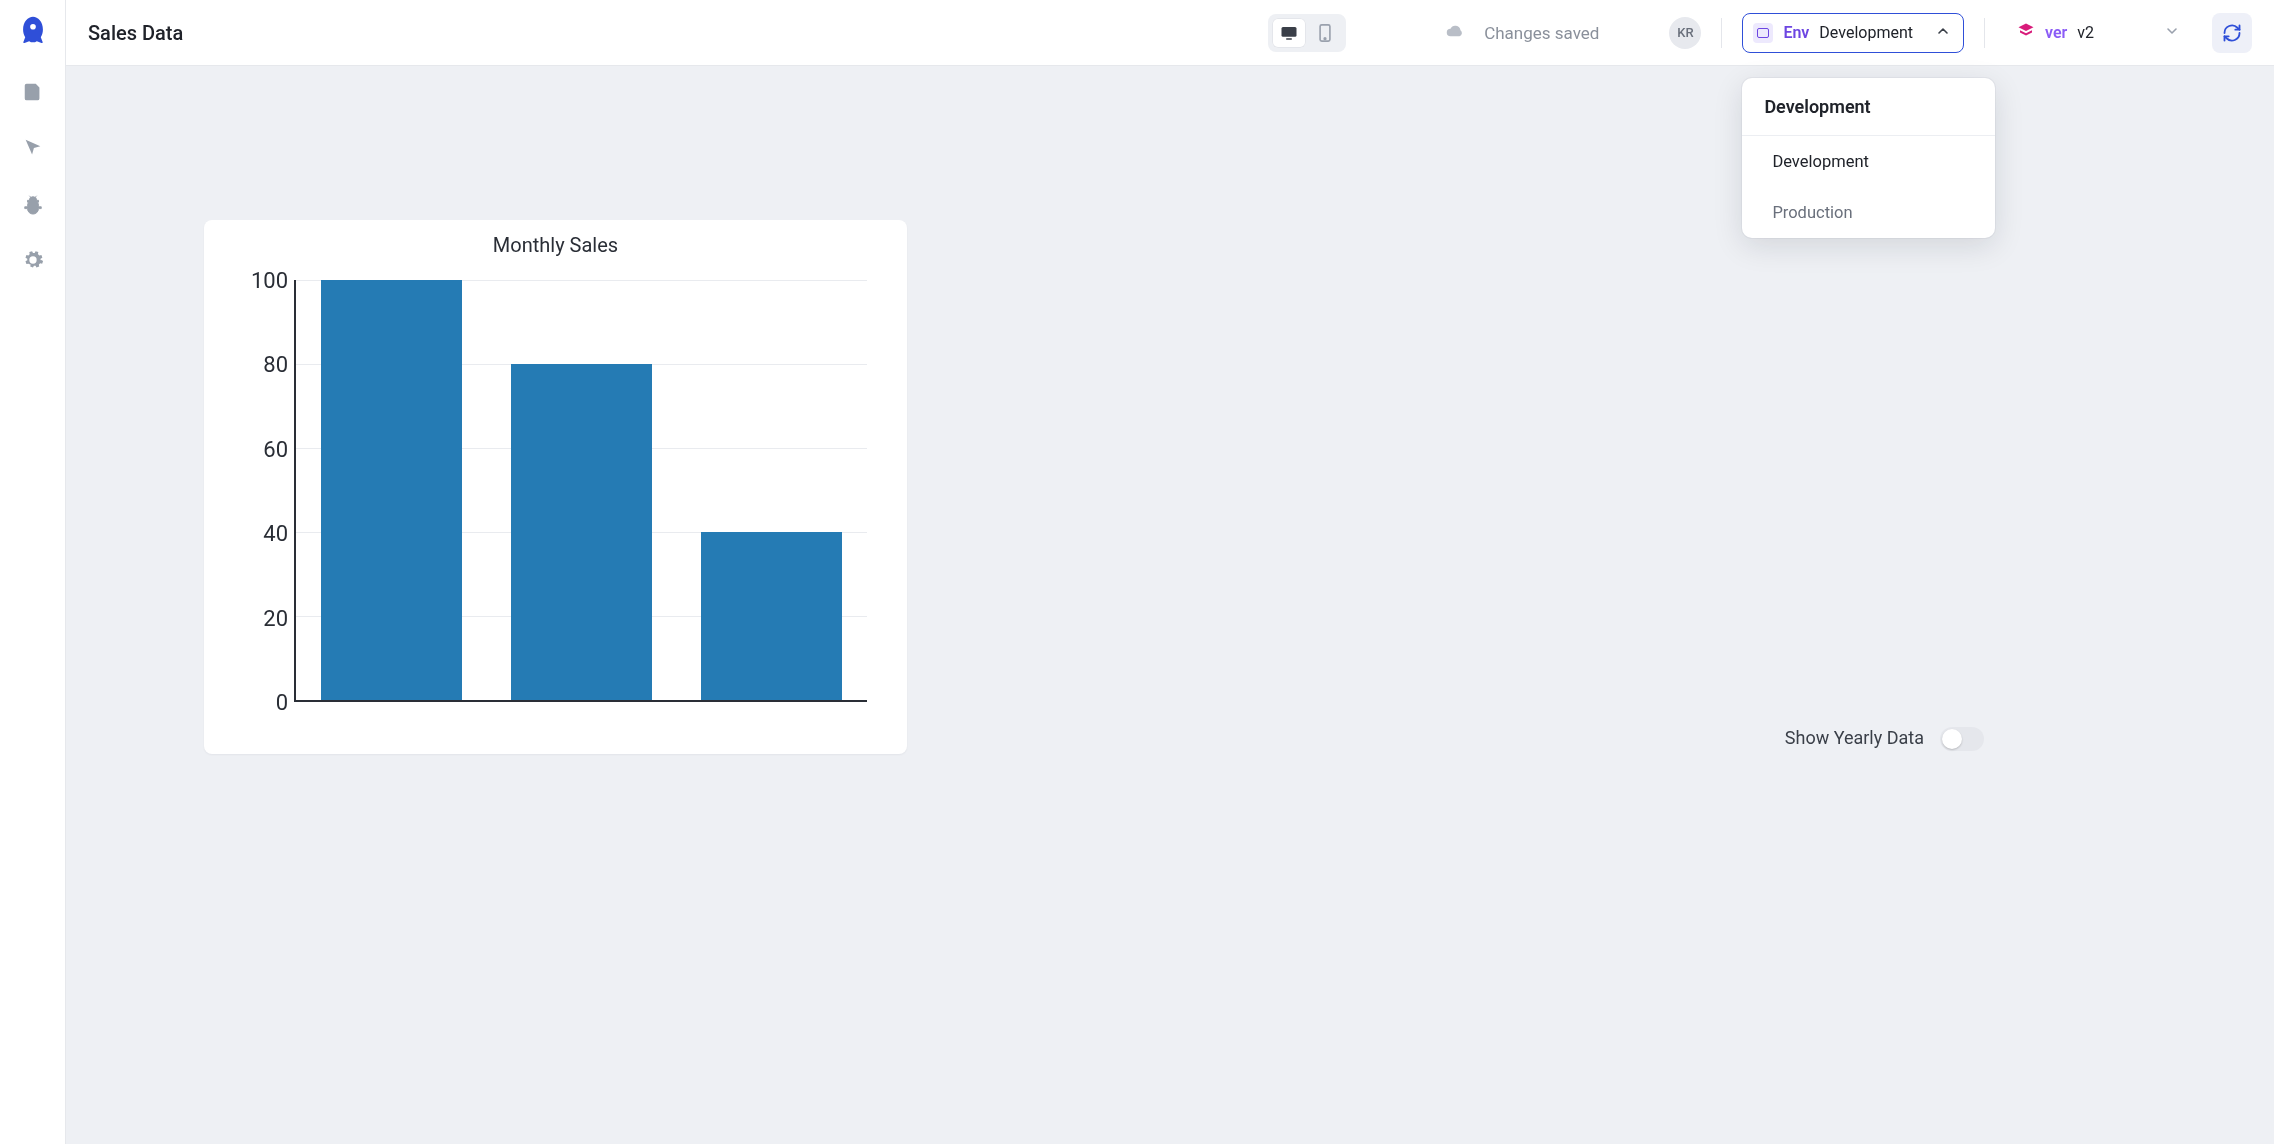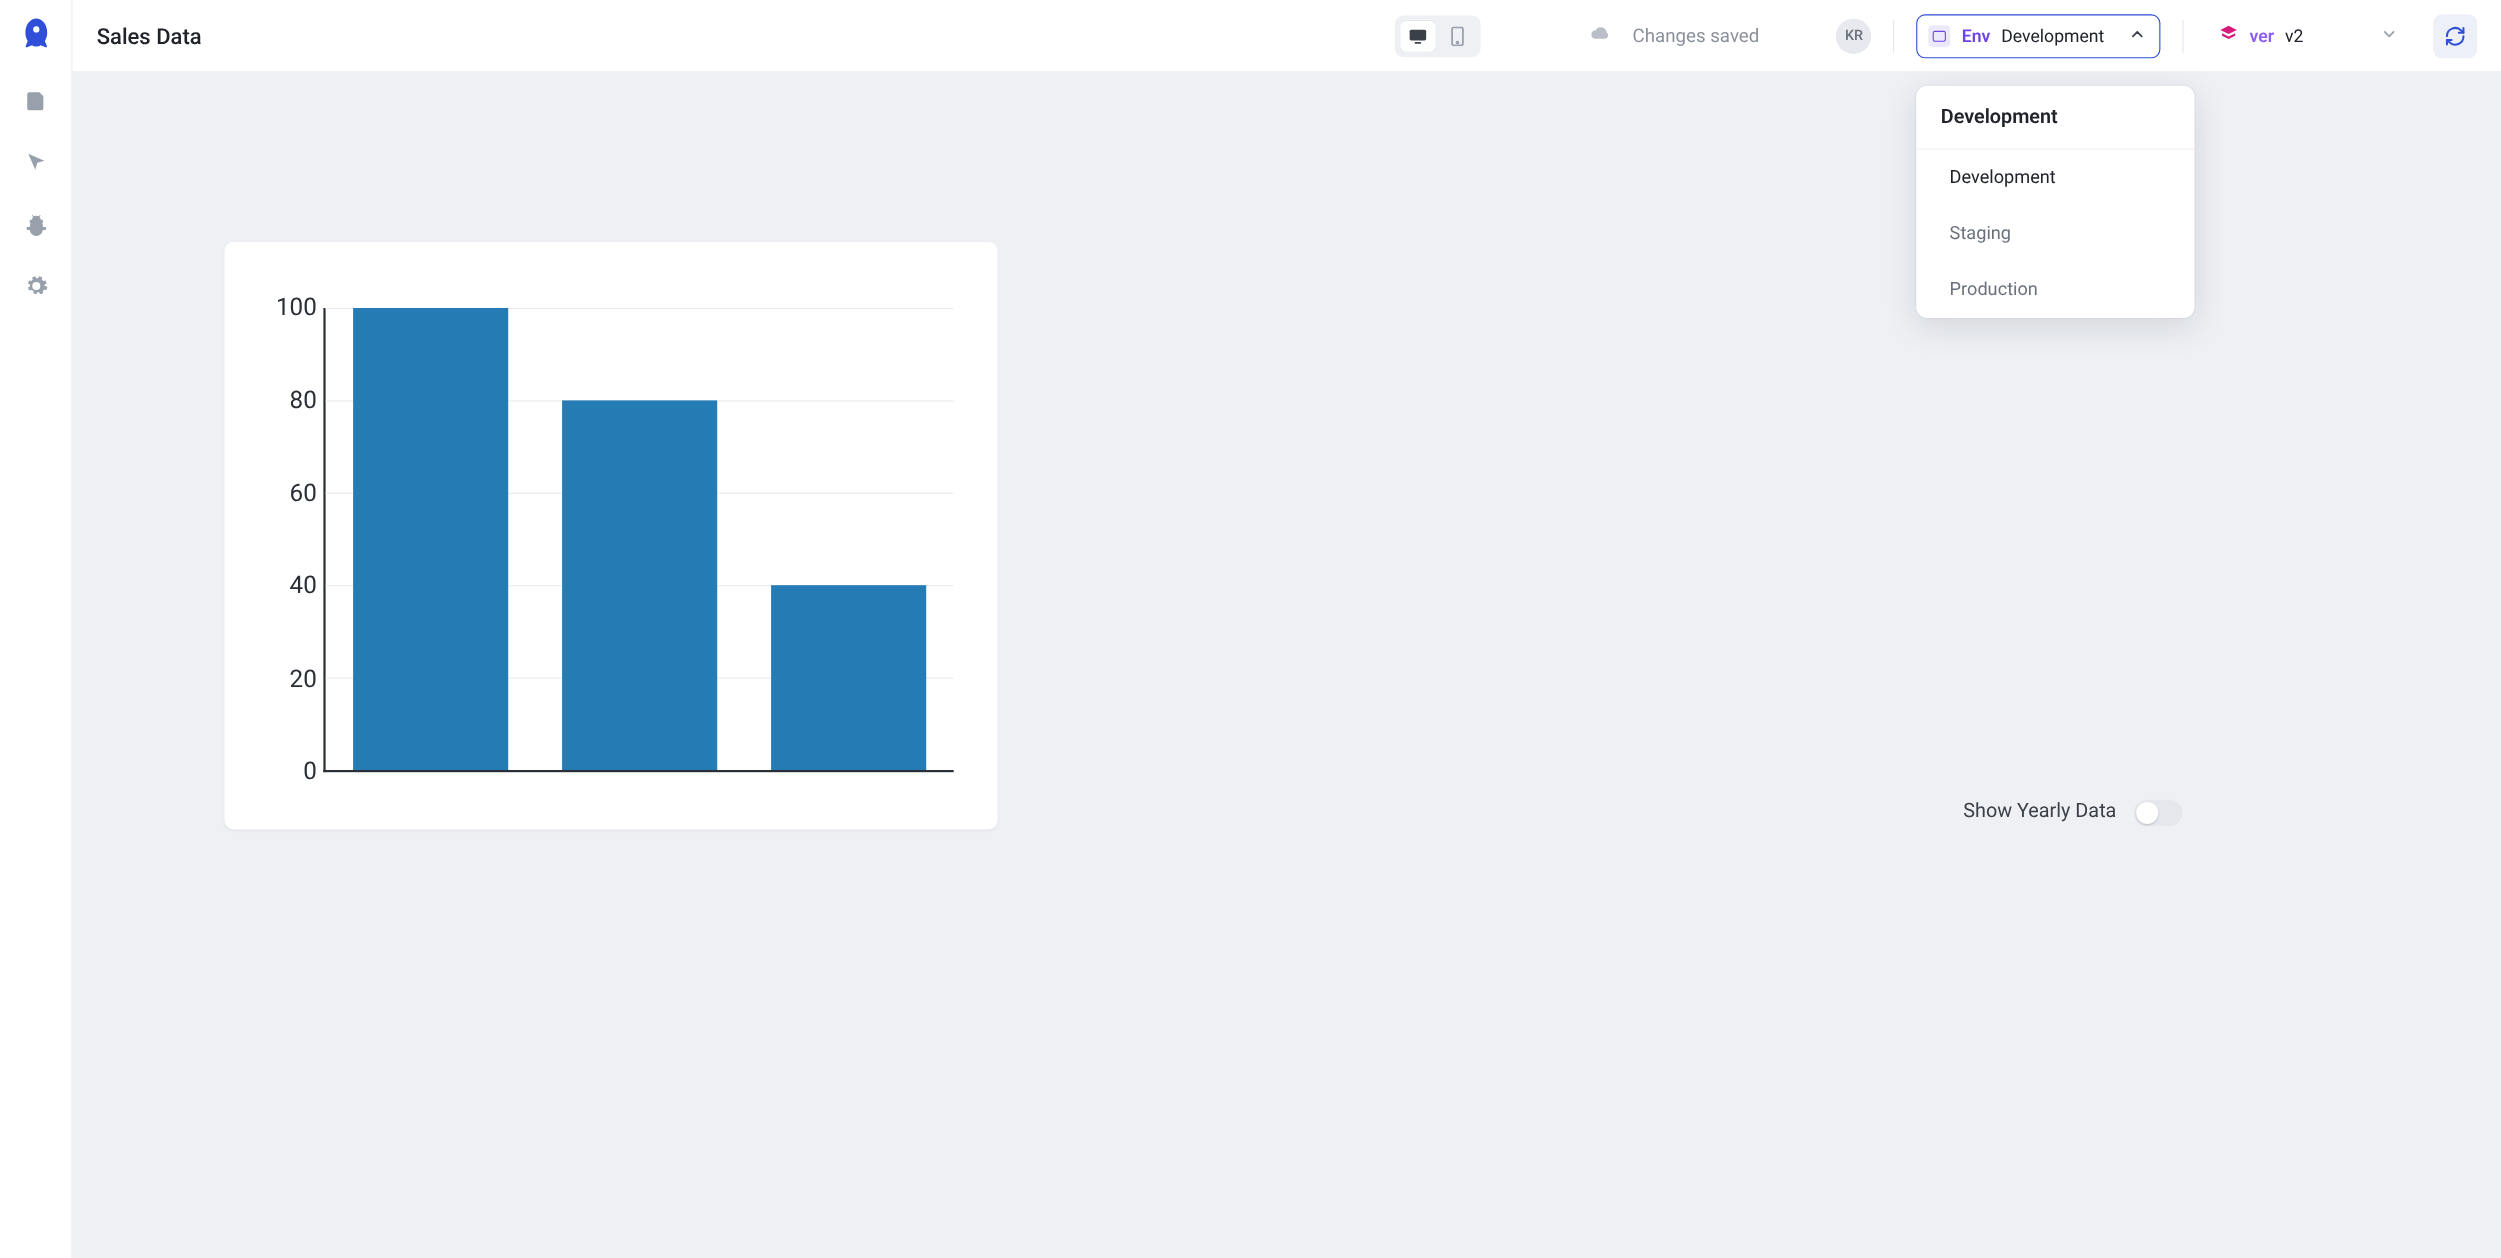--- a/index.html
+++ b/index.html
@@ -213,21 +213,20 @@
           <span class="env-chevron">
             <svg width="16" height="16" viewBox="0 0 24 24" fill="none" stroke="currentColor" stroke-width="2.4" stroke-linecap="round" stroke-linejoin="round">
                 <polyline points="18 15 12 9 6 15"></polyline>
               </svg>
           </span>
         </div>
 
         <div class="env-dropdown">
           <div class="dd-head">Development</div>
           <div class="dd-item sel">Development</div>
-          <div class="dd-item">Staging</div>
           <div class="dd-item">Production</div>
         </div>
       </div>
 
       <div class="vsep"></div>
 
       <div class="ver-selector">
         <span class="ver-icon">
           <svg width="18" height="18" viewBox="0 0 24 24" fill="currentColor">
               <path d="M12 2l10 5-10 5L2 7l10-5zm-8 9l8 4 8-4v3l-8 4-8-4v-3z"></path>
@@ -248,20 +247,21 @@
             <polyline points="21 3 21 8 16 8"></polyline>
           <path d="M21 12a9 9 0 01-15.5 6.3L3 16"></path>
             <polyline points="3 21 3 16 8 16"></polyline>
         </svg>
       </div>
     </div>
 
     <div class="canvas">
 
       <div class="chart-card">
+        <div class="chart-title">Monthly Sales</div>
         <div class="chart-plot">
           <div id="yticks"></div>
           <div class="plot-area" id="plot-area">
             <div id="gridlines">
                 <div class="gridline" style="top: 80%;"></div>
                 <div class="gridline" style="top: 60%;"></div>
                 <div class="gridline" style="top: 40%;"></div>
                 <div class="gridline" style="top: 20%;"></div>
                 <div class="gridline" style="top: 0%;"></div>
               </div>

